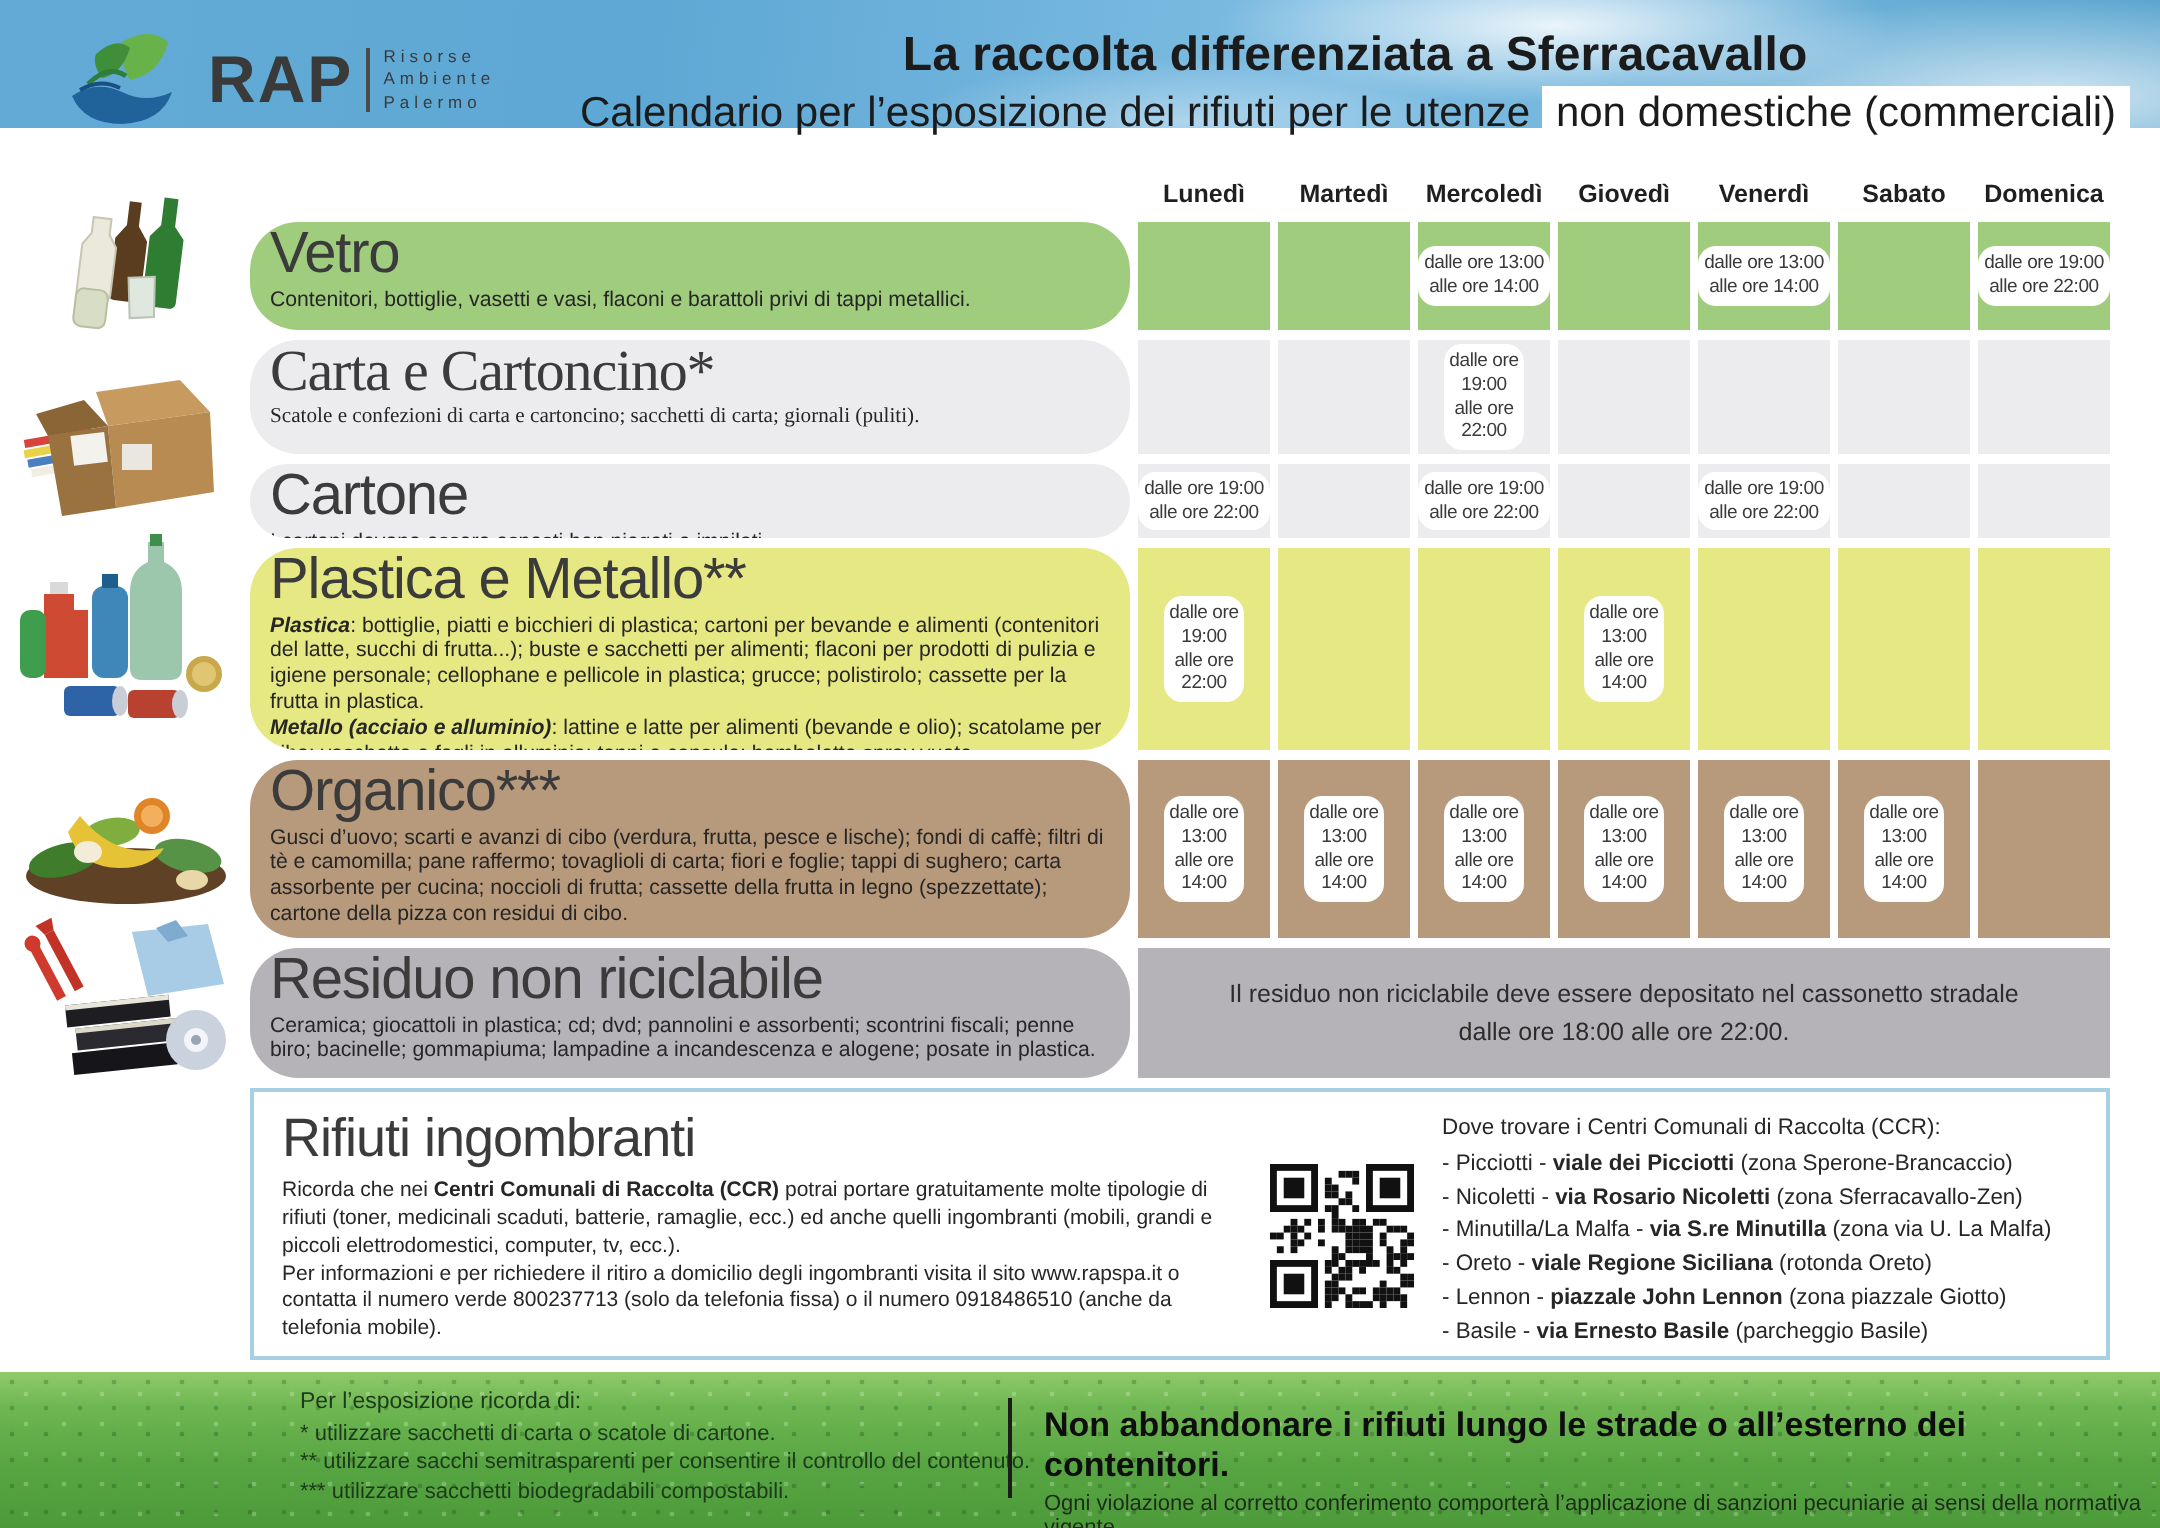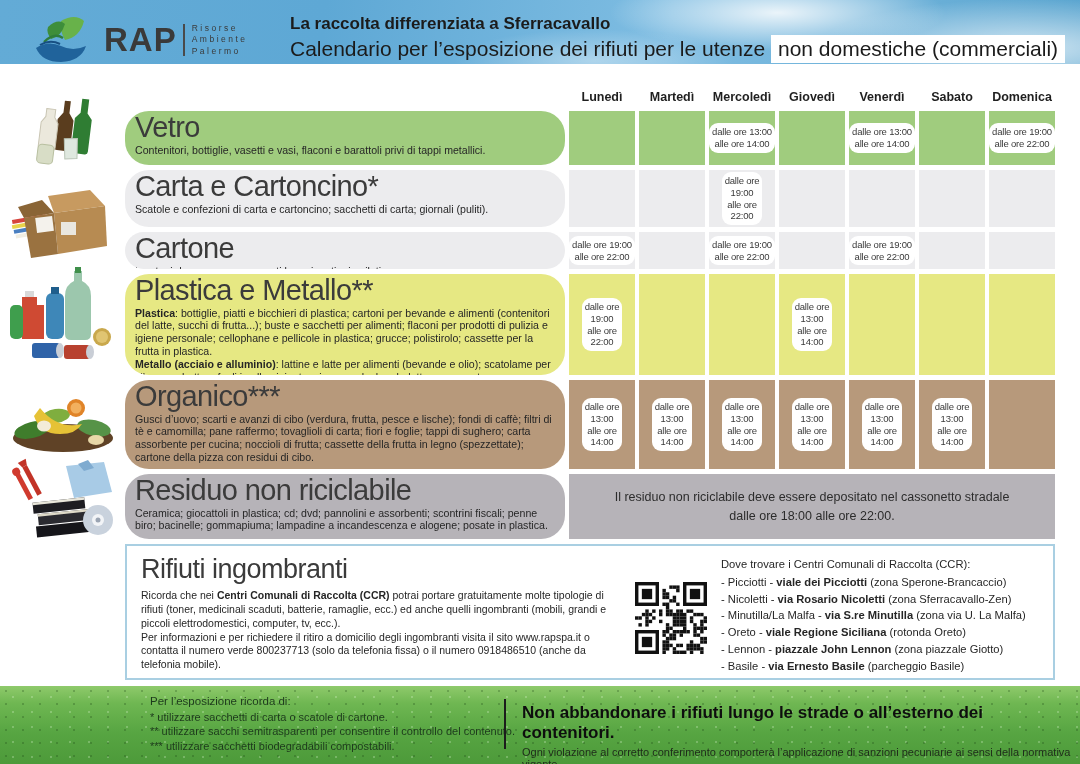--- a/index.html
+++ b/index.html
@@ -19,41 +19,41 @@
       radial-gradient(ellipse 200px 45px at 55% 95%, rgba(255,255,255,.4), rgba(255,255,255,0) 70%),
       linear-gradient(96deg, #63abd6 0%, #5ea8d5 30%, #7fbde2 62%, #5ca6d0 100%);
   }
   .logo { position:absolute; left:30px; top:12px; display:flex; align-items:center; }
   .logo-icon { margin-right:8px; }
   .brand { font-size:33px; font-weight:bold; color:#3a3a3a; letter-spacing:1px; }
   .brand-divider { width:2px; height:32px; background:#4a4a4a; margin:0 7px 0 6px; }
   .tagline { display:flex; flex-direction:column; justify-content:center; }
   .tagline span { font-size:8.5px; letter-spacing:2.5px; color:#3a3a3a; line-height:1.3; font-weight:normal; }
   .titles { position:absolute; left:290px; top:14px; }
-  .main-title { font-size:17px; font-weight:bold; color:#1b1b1b; }
+  .main-title { font-size:24px; font-weight:bold; color:#1b1b1b;text-align:center; }
   .sub-title { font-size:21px; font-weight:400; color:#1b1b1b; margin-top:3px; }
   .sub-title .hl { background:#ffffff; padding:2px 7px 3px 7px;text-align:center; }
   
   .days-grid {
     position:absolute; top:86px; left:125px; width:930px;
     display:grid; grid-template-columns:440px repeat(7,1fr); column-gap:4px;
   }
   .day { text-align:center; font-weight:bold; font-size:12.5px; color:#1f1f1f; line-height:23px; }
   
   .calendar-table {
     position:absolute; top:111px; left:125px; width:930px;
     display:grid;
     grid-template-columns:440px repeat(7,1fr);
     grid-template-rows:54px 57px 37px 101px 89px 65px;
     gap:5px 4px;
   }
   .rowhead { padding:3px 10px 0 10px; overflow:hidden;border-radius:24px; }
   .cat-title { font-size:29px; line-height:.95; font-weight:400; color:#3b3b3b; letter-spacing:-.6px; margin-bottom:2px; }
   .cat-desc { font-size:10.6px; line-height:1.22; color:#262626; }
-  .cat-desc b { font-weight:bold; }
+  .cat-desc b { font-weight:bold;font-style:italic; }
   .cell { display:flex; align-items:center; justify-content:center; }
   .pill { background:#fff; border-radius:9px; padding:3px 3px; text-align:center; }
   .pill-line { font-size:9.5px; line-height:1.25; color:#3a3a3a; white-space:nowrap; letter-spacing:-.2px; }
   .merged-note { grid-column:2/9; display:flex; align-items:center; justify-content:center; text-align:center;
                  font-size:12.5px; color:#2c2c2c; padding:0 42px; line-height:1.5; }
   
   .photo { position:absolute; }
   
   .ingombranti-box {
     position:absolute; top:544px; left:125px; width:930px; height:136px;
@@ -142,21 +142,21 @@
         <div class="pill-line">alle ore 14:00</div>
       </div>
     </div>
     <div class="cell" style="background: rgb(160, 204, 126);"></div>
     <div class="cell" style="background: rgb(160, 204, 126);">
       <div class="pill">
         <div class="pill-line">dalle ore 19:00</div>
         <div class="pill-line">alle ore 22:00</div>
       </div>
     </div>
-    <div class="rowhead" style="background: rgb(236, 236, 238);">
+    <div class="rowhead" style="background: rgb(236, 236, 238); font-family: Liberation Serif, serif;">
       <div class="cat-title">Carta e Cartoncino*</div>
       <div class="cat-desc"><span>Scatole e confezioni di carta e cartoncino; sacchetti di carta; giornali (puliti).</span></div>
     </div>
     <div class="cell" style="background: rgb(236, 236, 238);"></div>
     <div class="cell" style="background: rgb(236, 236, 238);"></div>
     <div class="cell" style="background: rgb(236, 236, 238);">
       <div class="pill">
         <div class="pill-line">dalle ore</div>
         <div class="pill-line">19:00</div>
         <div class="pill-line">alle ore</div>

